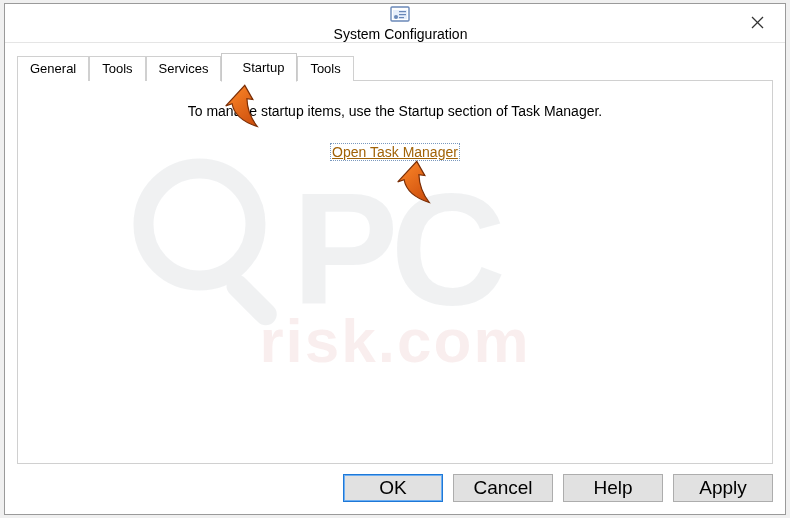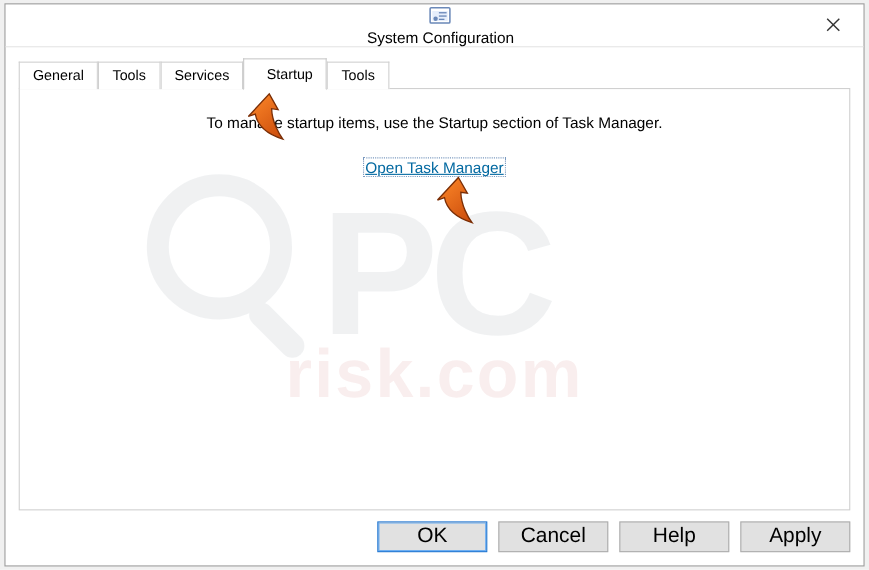--- a/index.html
+++ b/index.html
@@ -103,21 +103,21 @@
       z-index: 1;
     }
     .message {
       color: #000;
       font-size: 14px;
       margin-top: 2px;
     }
     .link {
       display: inline-block;
       margin-top: 24px;
-      color: #0369a1;
+      color: #a16207;
       text-decoration: underline;
       font-size: 14px;
       cursor: pointer;
       border: 1px dotted #7a99bf;
       padding: 0 1px;
     }
     .button-row {
       display: flex;
       justify-content: flex-end;
       gap: 10px;

